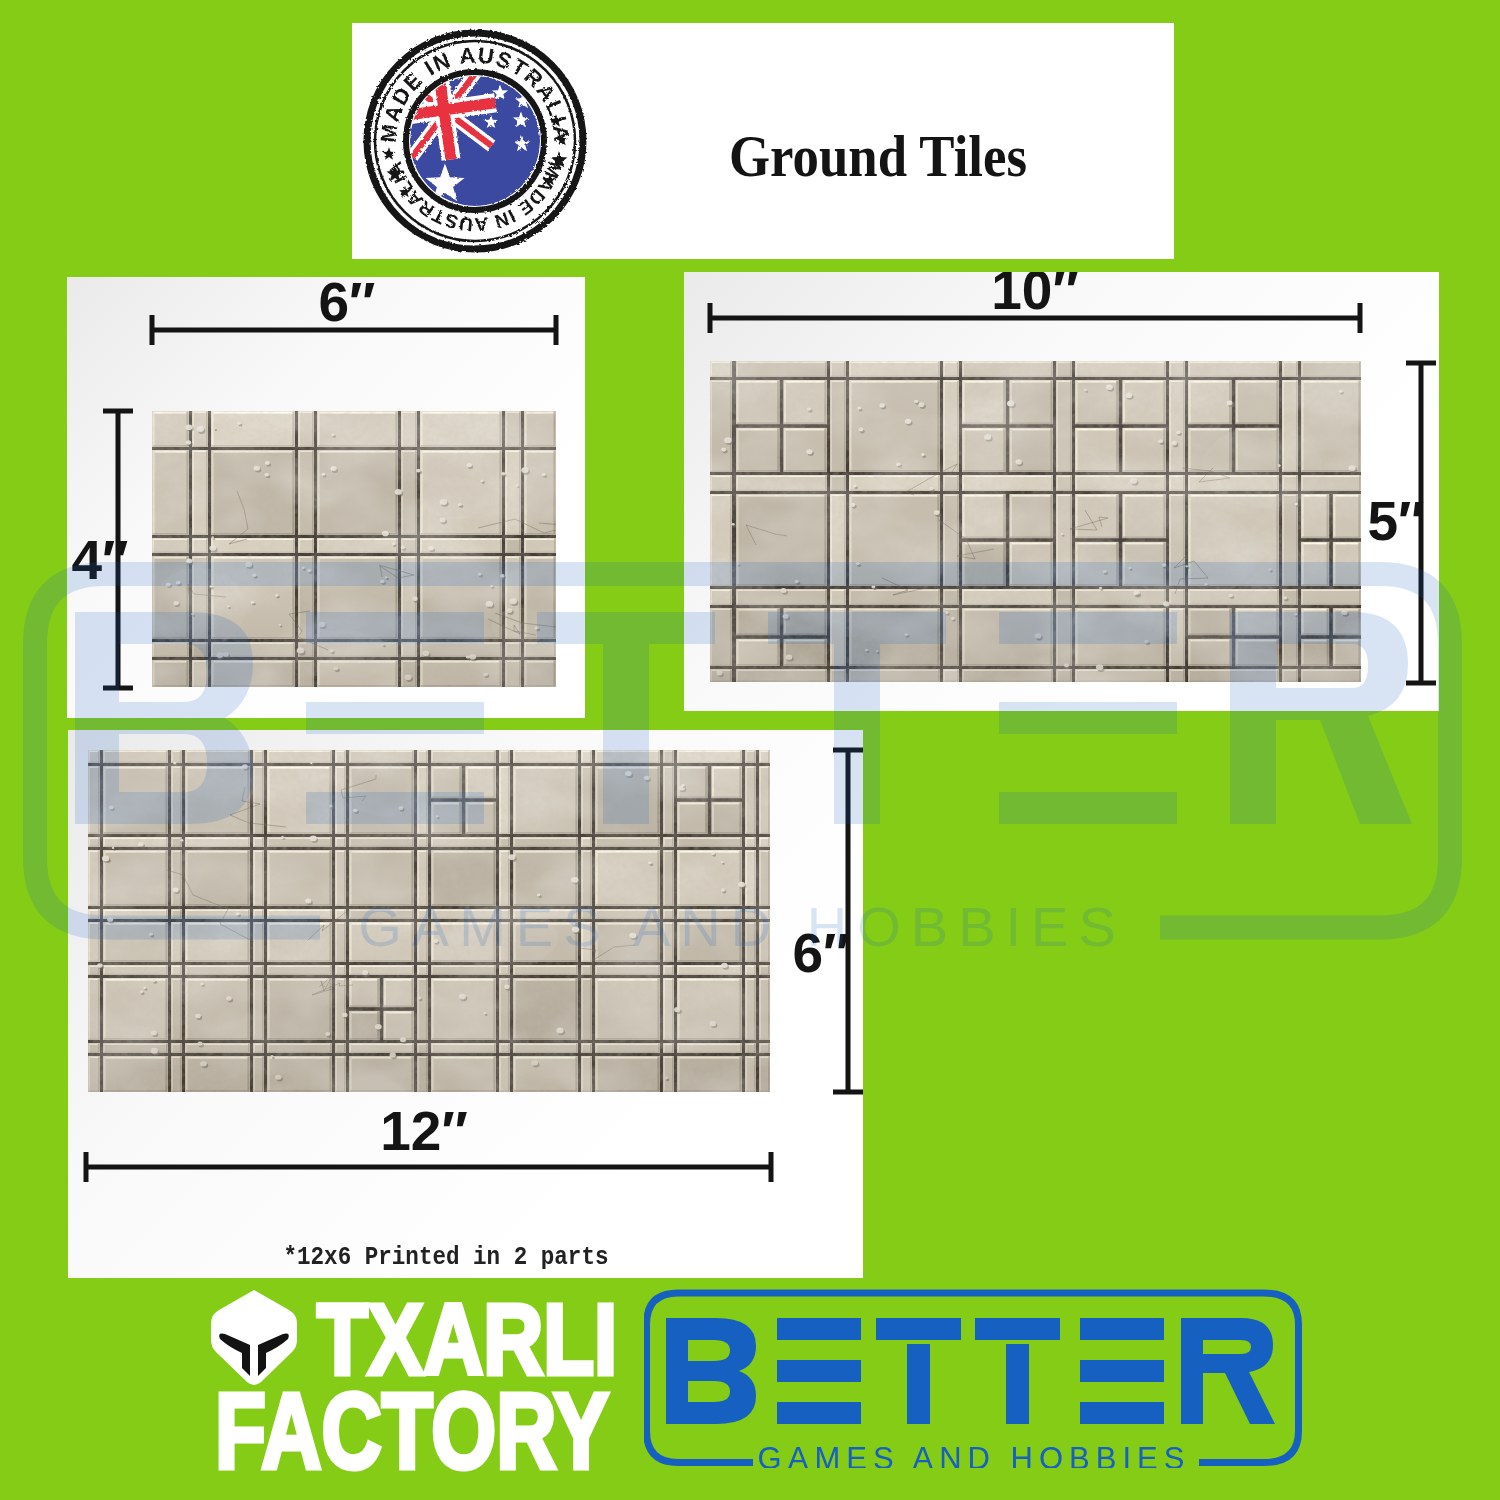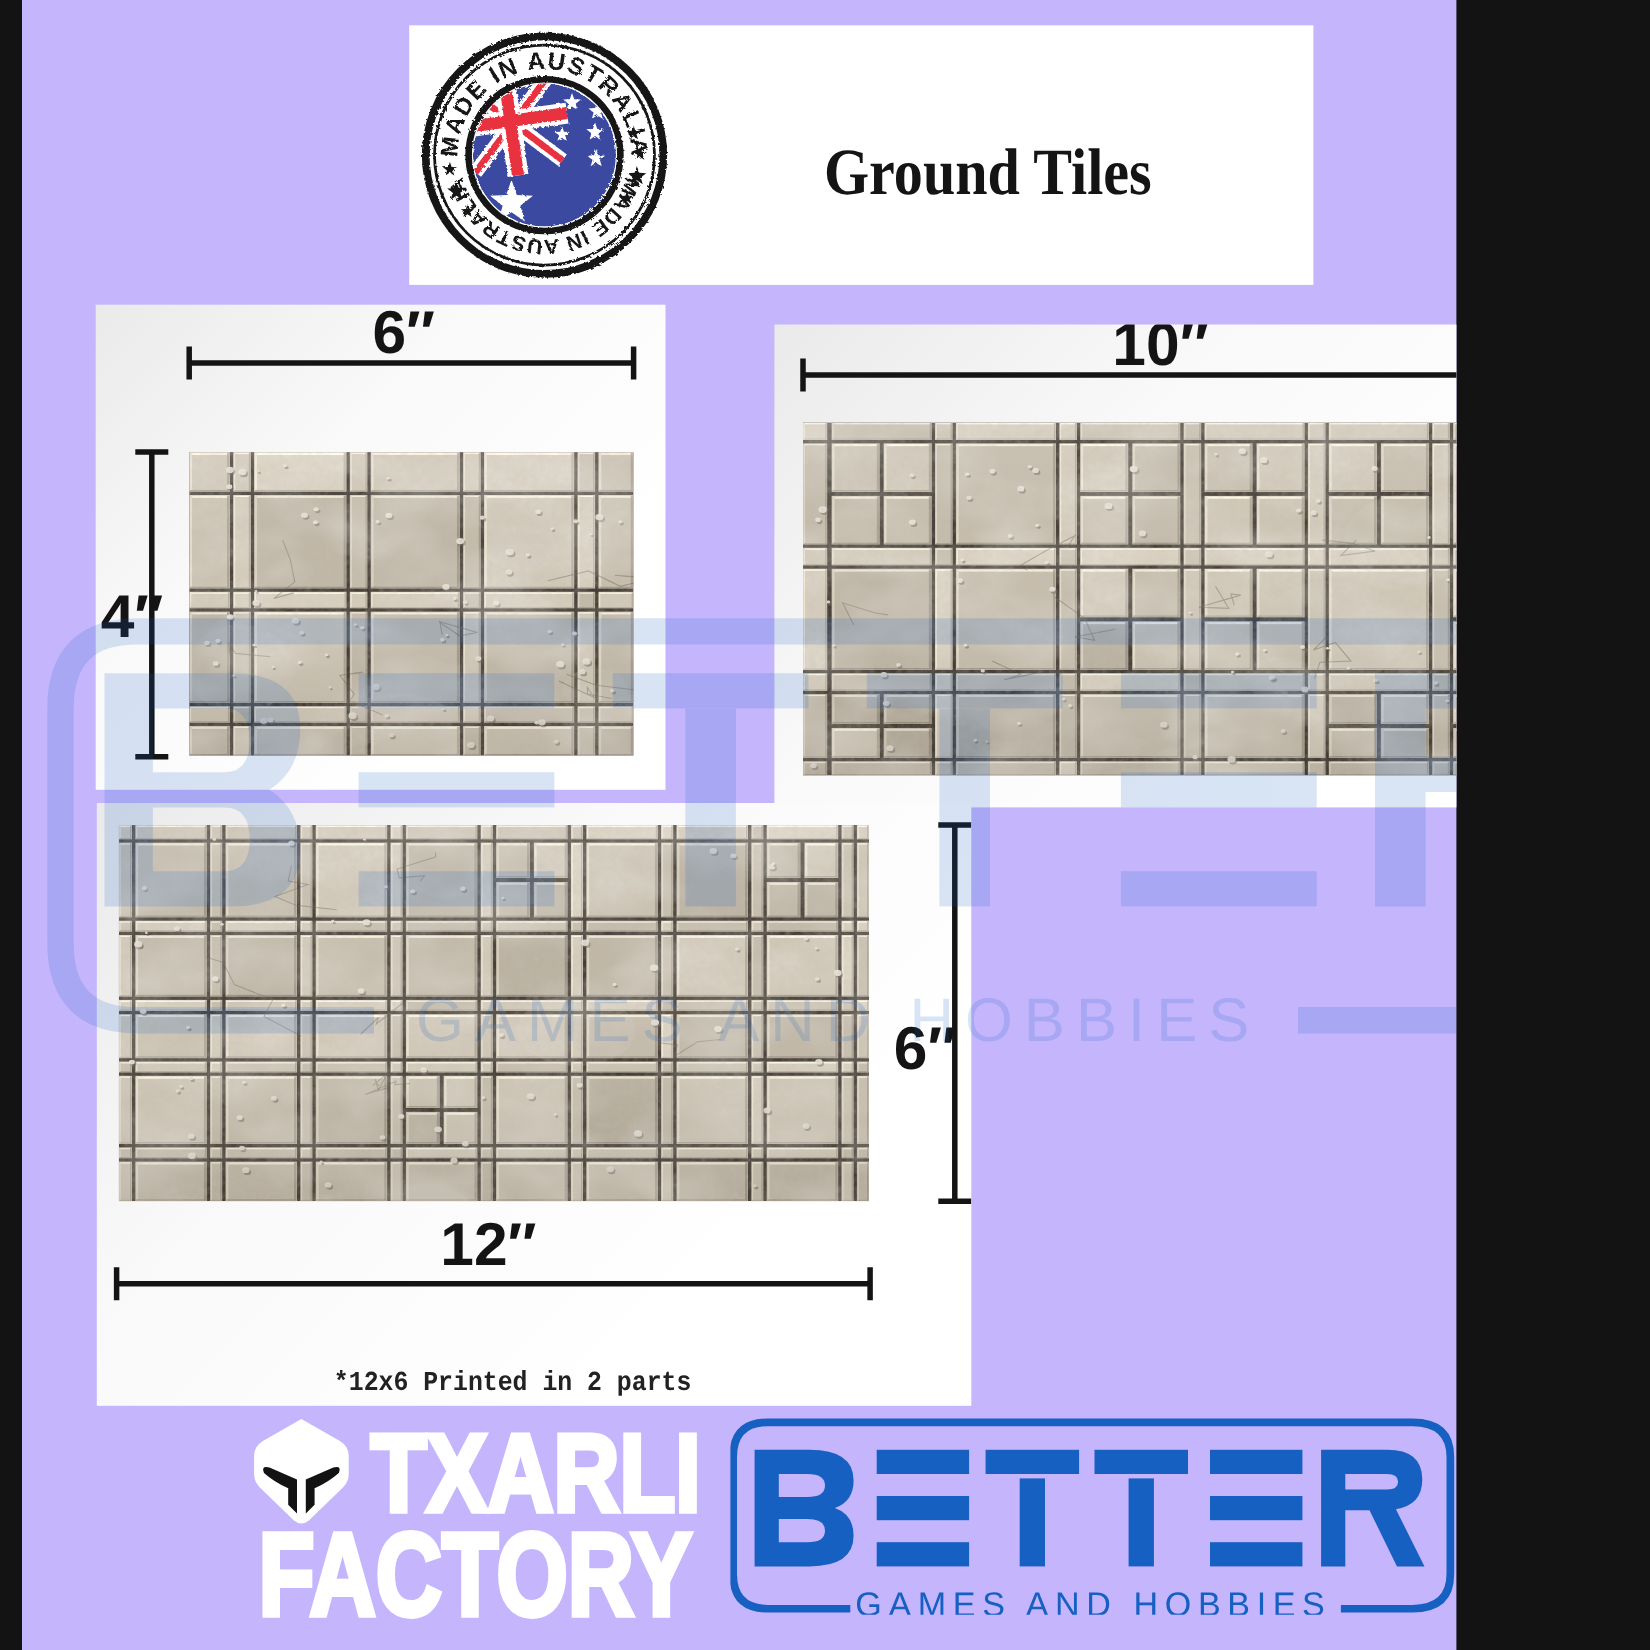--- a/index.html
+++ b/index.html
@@ -1,15 +1,15 @@
 <!DOCTYPE html>
 <html><head><meta charset="utf-8">
 <style>
 html,body{margin:0;padding:0;background:#131313;}
-#page{position:relative;width:1304px;height:1500px;background:#c4b5fd;overflow:hidden;font-family:"Liberation Sans", sans-serif;margin-left:20px;}
+#page{position:relative;width:1500px;height:1500px;background:#84cc16;overflow:hidden;font-family:"Liberation Sans", sans-serif;}
 .panel{position:absolute;background:linear-gradient(135deg,#eaeaeb 0%,#f9f9fa 35%,#ffffff 75%);}
 </style></head>
 <body>
 <div id="page">
 <svg width="0" height="0" style="position:absolute">
 <symbol id="blogo" viewBox="0 0 660 180">
  <g fill="#1660c2">
   <path d="M109,174.5 H34 Q2.5,174.5 2.5,143 V36.5 Q2.5,5 34,5 H620 Q654.5,5 654.5,36.5 V143 Q654.5,174.5 620,174.5 H555" fill="none" stroke="#1660c2" stroke-width="7"></path>
   <path d="M22,30 H72 Q112,30 112,58 Q112,77 95,83 Q112,89 112,108 Q112,136 72,136 H22 Z M44,52 H70 Q86,52 86,62.5 Q86,73 70,73 H44 Z M44,93 H70 Q86,93 86,103.5 Q86,114 70,114 H44 Z" fill-rule="evenodd"></path>
   <rect x="133" y="30" width="84" height="22"></rect>
@@ -528,21 +528,21 @@
       </div>
 
   <svg width="518" height="441" viewBox="0 0 518 441" xmlns="http://www.w3.org/2000/svg" style="position:absolute;left:0;top:0">
 <path d="M85,38 V68 M85,53 H489 M489,38 V68" stroke="#141414" stroke-width="5" fill="none"></path>
 <text x="280" y="44" font-family="Liberation Sans, sans-serif" font-weight="bold" font-size="55" fill="#141414" text-anchor="middle">6″</text>
 <path d="M36,134 H66 M51,134 V411 M36,411 H66" stroke="#141414" stroke-width="5" fill="none"></path>
 <text x="33" y="302" font-family="Liberation Sans, sans-serif" font-weight="bold" font-size="55" fill="#141414" text-anchor="middle">4″</text>
 </svg>
 </div>
 
-<div class="panel" style="left:684px;top:295px;width:755px;height:439px;">
+<div class="panel" style="left:684px;top:272px;width:755px;height:439px;">
 
   <div style="position:absolute;left:26px;top:89px;width:651px;height:321px;">
         <svg width="651" height="321" viewBox="0 0 651 321" xmlns="http://www.w3.org/2000/svg" style="position:absolute;left:0;top:0">
           <defs>
 <filter id="txb" x="0" y="0" width="100%" height="100%">
   <feTurbulence type="fractalNoise" baseFrequency="0.17" numOctaves="4" seed="29" result="n"></feTurbulence>
   <feColorMatrix in="n" type="matrix" values="0 0 0 0 0.55 0 0 0 0 0.52 0 0 0 0 0.47 0.9 0.9 0.9 0 -1.05"></feColorMatrix>
 </filter>
 <filter id="tlb" x="0" y="0" width="100%" height="100%">
   <feTurbulence type="fractalNoise" baseFrequency="0.012 0.02" numOctaves="3" seed="36" result="n"></feTurbulence>

